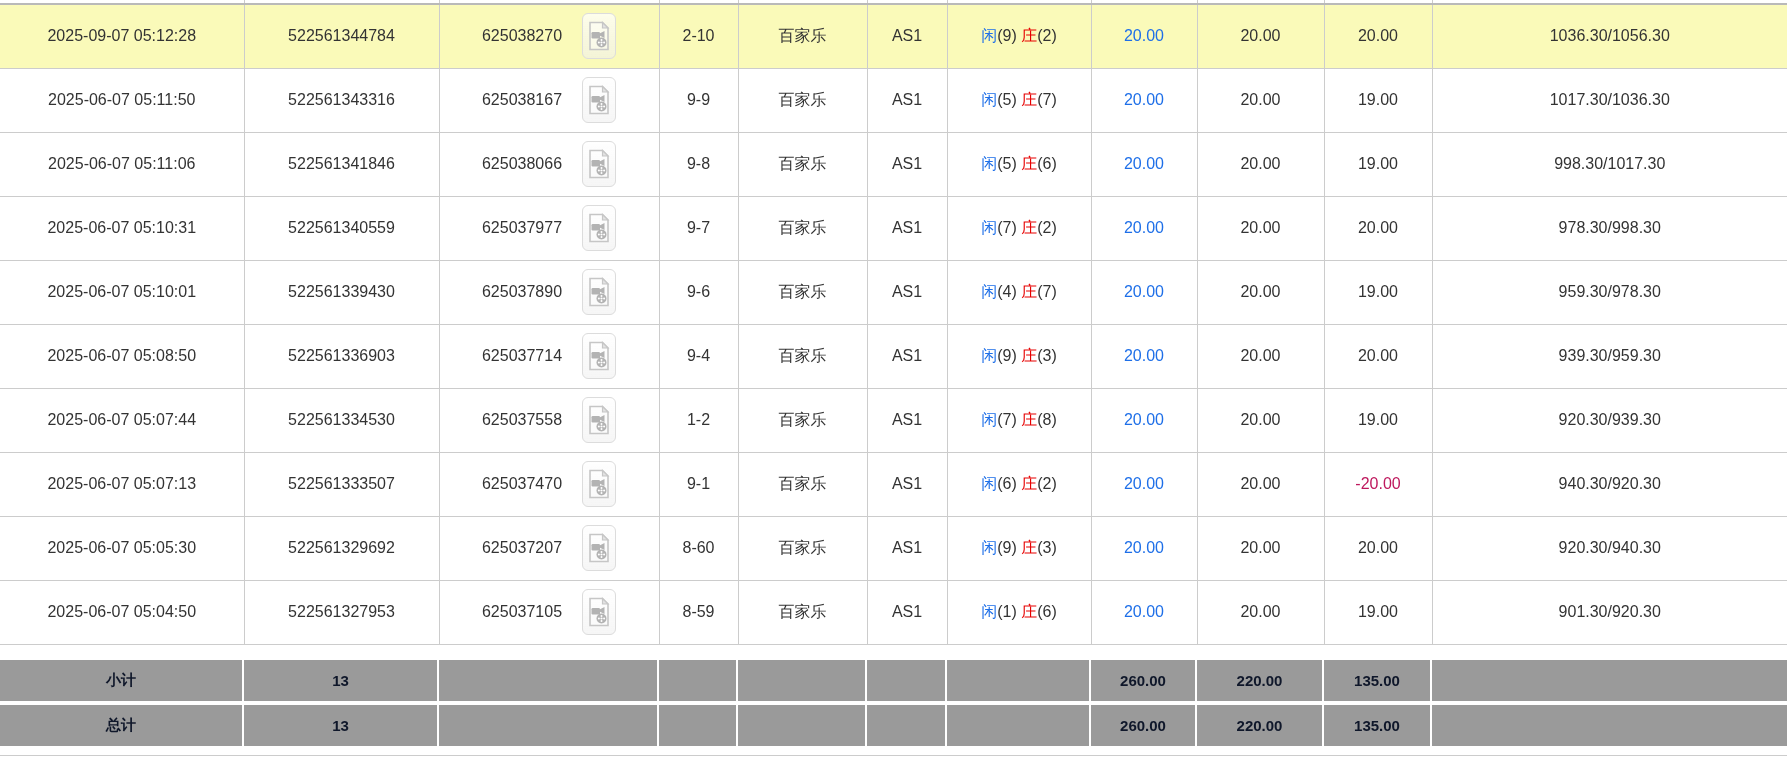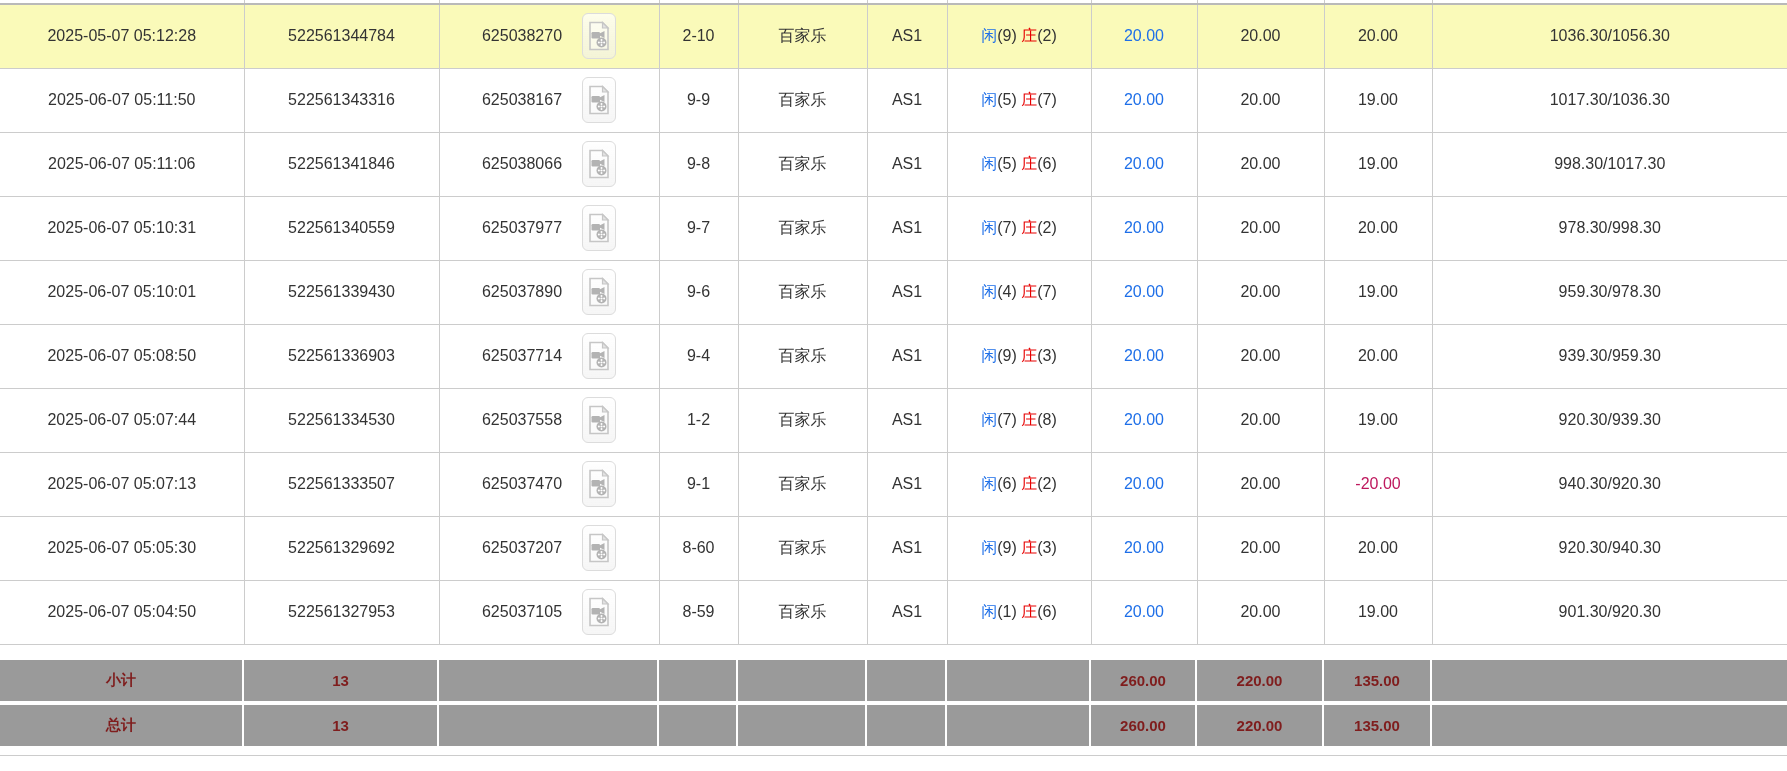--- a/index.html
+++ b/index.html
@@ -29,21 +29,21 @@
     cursor: pointer; flex: 0 0 auto;
   }
   .blue { color: #1e6fe8; }
   .red  { color: #e60000; }
   .neg  { color: #be185d; }
   a.amt { color: #1e6fe8; text-decoration: none; cursor: pointer; }
 
   
   .sum { border-collapse: separate; border-spacing: 0 4px; margin-top: 11px; }
   .sum td {
-    background: #9a9a9a; color: #7f1d1d; font-weight: bold; font-size: 15px;
+    background: #9a9a9a; color: #0f172a; font-weight: bold; font-size: 15px;
     height: 41px; border-right: 2px solid #ffffff;
   }
   .sum td:last-child { border-right: none; }
 
   .bottom-rule { width: 1787px; border-top: 1px solid #cccccc; margin-top: 5px; height: 0; }
 </style>
 </head>
 <body>
 
 <table class="grid">
@@ -68,21 +68,21 @@
         <td></td>
         <td></td>
         <td></td>
         <td></td>
         <td></td>
         <td></td>
         <td></td>
         <td></td>
       </tr>
       <tr class="data hl">
-        <td><span>2025-05-07 05:12:28</span></td>
+        <td><span>2025-09-07 05:12:28</span></td>
         <td><span>522561344784</span></td>
         <td>
           <div class="gid">
             <span>625038270</span>
             <button class="vbtn">
               <svg width="22" height="30" viewBox="0 0 22 30">
                 <path d="M2 1.5 h12.5 l5.5 5.5 v21.5 h-18 z" fill="#ffffff" fill-opacity="0.4" stroke="#c6c6c6" stroke-width="1.6"></path>
                 <path d="M14.5 1.5 l5.5 5.5 h-5.5 z" fill="#e3e3e3" stroke="#c6c6c6" stroke-width="1.2"></path>
                 <rect x="3.5" y="11" width="8.5" height="6.5" rx="1.2" fill="#b3b3b3"></rect>
                 <path d="M12 12.2 l4.5 -2.2 v7 l-4.5 -2.2 z" fill="#b3b3b3"></path>

